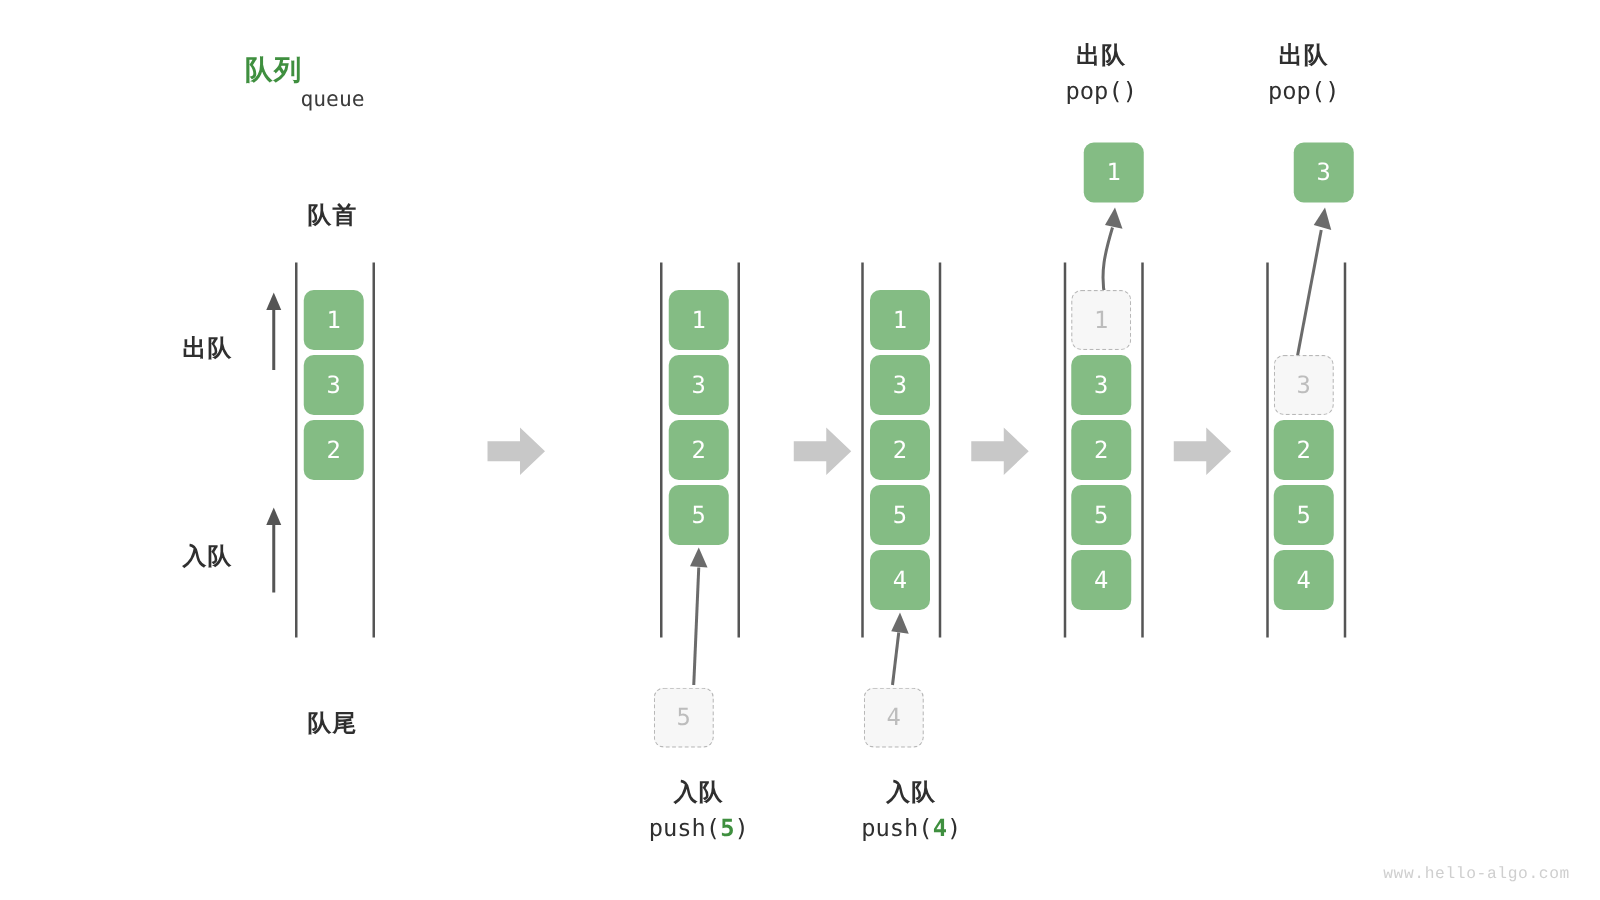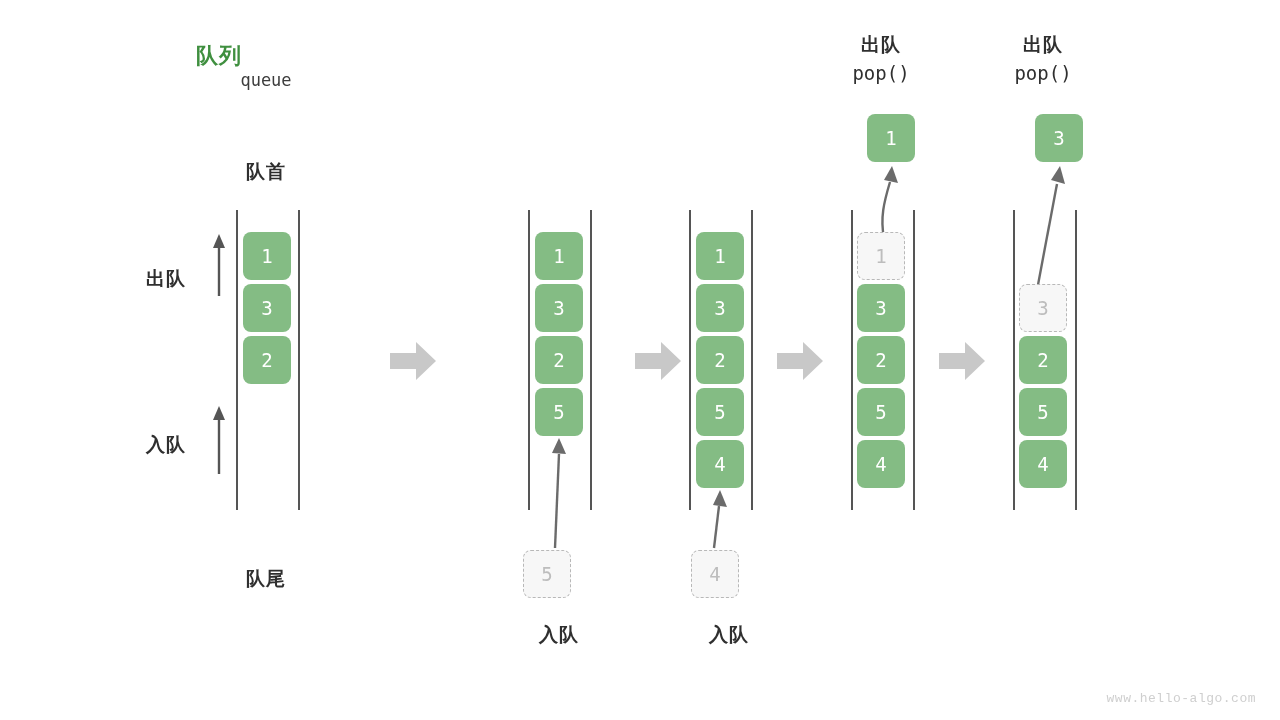--- a/index.html
+++ b/index.html
@@ -188,20 +188,21 @@
     <div class="cell" style="left:535px; top:388px;">5</div>
 
     <div class="cell ghost" style="left:523px; top:550px;">5</div>
     <svg class="abs" style="left:535px; top:434px;" width="40" height="116" viewBox="0 0 40 116">
       <line x1="20" y1="114" x2="24" y2="20" stroke="#6b6b6b" stroke-width="2.4"></line>
       <polygon points="24,4 17,19 31,20" fill="#6b6b6b"></polygon>
     </svg>
 
     <div class="col-caption bottom" style="left:459px; top:620px;">
       <span class="cn">入队</span>
+      <span class="code"><span>push(</span><span class="num">5</span><span>)</span></span>
     </div>
   </div>
 
   <svg class="step-arrow" style="left:633px; top:338px;" width="50" height="46" viewBox="0 0 50 46">
     <polygon points="2,15 28,15 28,4 48,23 28,42 28,31 2,31" fill="#c8c8c8"></polygon>
   </svg>
 
   <div class="abs">
     <div class="rail" style="left:689px; top:210px; height:300px;"></div>
     <div class="rail" style="left:751px; top:210px; height:300px;"></div>
@@ -213,20 +214,21 @@
     <div class="cell" style="left:696px; top:440px;">4</div>
 
     <div class="cell ghost" style="left:691px; top:550px;">4</div>
     <svg class="abs" style="left:700px; top:486px;" width="40" height="64" viewBox="0 0 40 64">
       <line x1="14" y1="62" x2="19" y2="20" stroke="#6b6b6b" stroke-width="2.4"></line>
       <polygon points="20,4 13,19 27,21" fill="#6b6b6b"></polygon>
     </svg>
 
     <div class="col-caption bottom" style="left:629px; top:620px;">
       <span class="cn">入队</span>
+      <span class="code"><span>push(</span><span class="num">4</span><span>)</span></span>
     </div>
   </div>
 
   <svg class="step-arrow" style="left:775px; top:338px;" width="50" height="46" viewBox="0 0 50 46">
     <polygon points="2,15 28,15 28,4 48,23 28,42 28,31 2,31" fill="#c8c8c8"></polygon>
   </svg>
 
   <div class="abs">
     <div class="col-caption top" style="left:781px; top:30px;">
       <span class="cn">出队</span>

